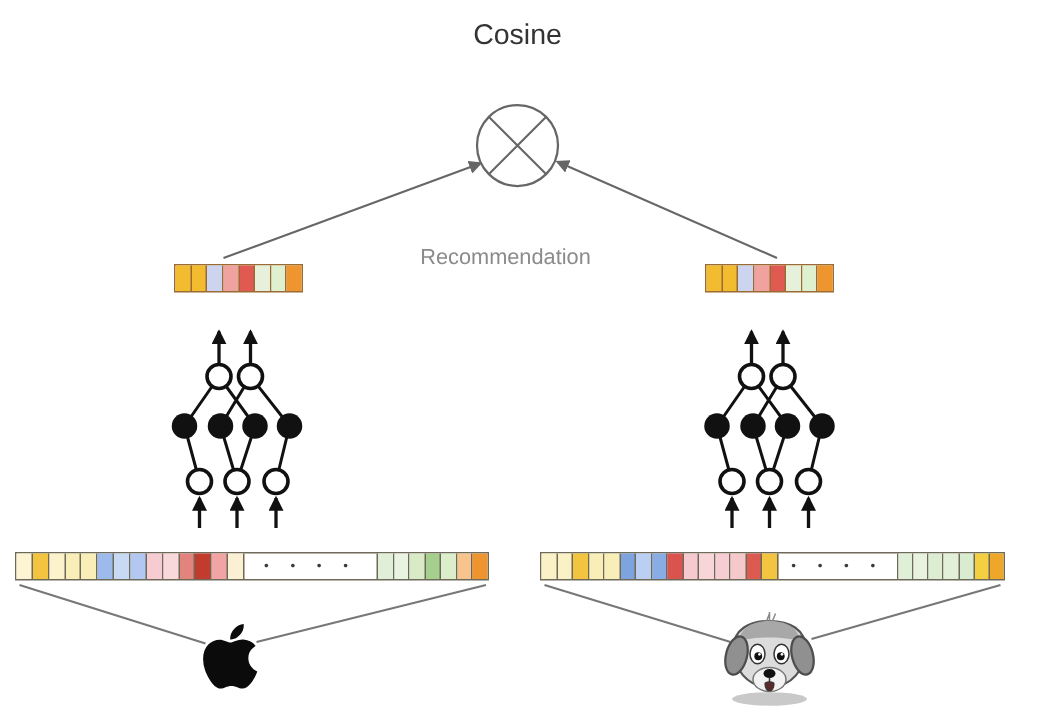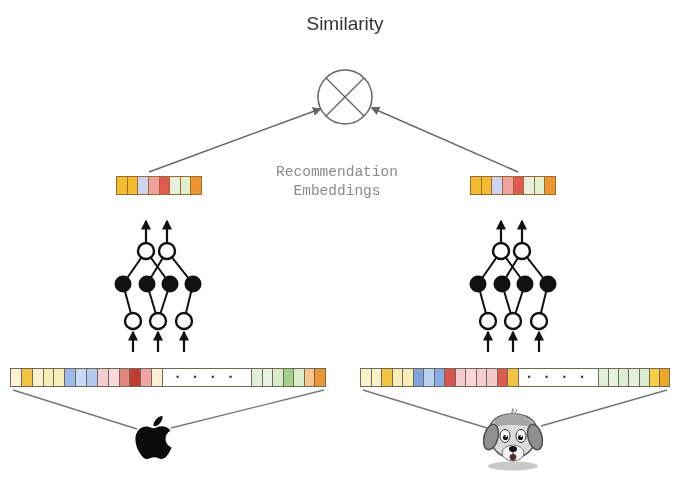--- a/index.html
+++ b/index.html
@@ -2,21 +2,21 @@
 <html style="--rec-cell-border: #9a6b33; --item-cell-border: #6e6a5a; --arrow-gray: #6b6b6b; --network-black: #111111;"><head>
 <meta charset="utf-8">
 <style>
   html,body{margin:0;padding:0;background:#fff;}
   .stage{position:relative;width:700px;height:478px;background:#ffffff;
          font-family:"Liberation Sans",sans-serif;overflow:hidden;}
   .canvas{position:absolute;left:0;top:0;}
   .title{position:absolute;left:250px;top:12px;width:190px;text-align:center;
          font-size:19px;line-height:23px;color:#333;}
   .sublabel{position:absolute;text-align:center;font-size:14.5px;line-height:19px;color:#8b8b8b;}
-  .rec-label{left:242px;top:163px;width:190px;font-family:Liberation Mono, monospace;}
+  .rec-label{left:242px;top:163px;width:190px;}
   .item-label{left:265px;top:335px;width:165px;}
   .bar{position:absolute;display:flex;height:19px;box-sizing:border-box;background:#fff;
        border:1px solid var(--item-cell-border,#6e6a5a);}
   .rec-bar{border-color:var(--rec-cell-border,#9a6b33);--cb:var(--rec-cell-border,#9a6b33);}
   .item-bar{--cb:var(--item-cell-border,#6e6a5a);}
   .seg{display:flex;}
   .cell{flex:1;border-right:1px solid var(--cb);}
   .seg:last-child .cell:last-child{border-right:none;}
   .dots{flex:1;display:flex;align-items:center;justify-content:center;
         border-right:1px solid var(--cb);font-size:9px;letter-spacing:6px;
@@ -133,26 +133,25 @@
       <circle cx="520.5" cy="437.5" r="2.6" fill="#111"></circle>
       <circle cx="506.3" cy="436.2" r="0.9" fill="#fff"></circle>
       <circle cx="521.3" cy="436.2" r="0.9" fill="#fff"></circle>
       <ellipse cx="513" cy="449" rx="4" ry="3" fill="#111"></ellipse>
       <path d="M513 452 L513 455" stroke="#333" stroke-width="1"></path>
       <path d="M510 456 C510 462 516 462 516 456 C516 454 510 454 510 456 Z" fill="#5a2a2a" stroke="#333" stroke-width="0.8"></path>
     </g>
   </svg>
 
   <div class="title">
-    <div>Similarity</div>
+    <div>Cosine</div>
   </div>
 
   <div class="sublabel rec-label">
     <div>Recommendation</div>
-    <div>Embeddings</div>
   </div>
 
 
   <div class="bar rec-bar bar-left-rec">
     <div class="seg" style="width:100%">
         <div class="cell" style="background: rgb(242, 187, 48);"></div>
         <div class="cell" style="background: rgb(242, 187, 48);"></div>
         <div class="cell" style="background: rgb(204, 212, 240);"></div>
         <div class="cell" style="background: rgb(240, 162, 158);"></div>
         <div class="cell" style="background: rgb(224, 90, 82);"></div>

